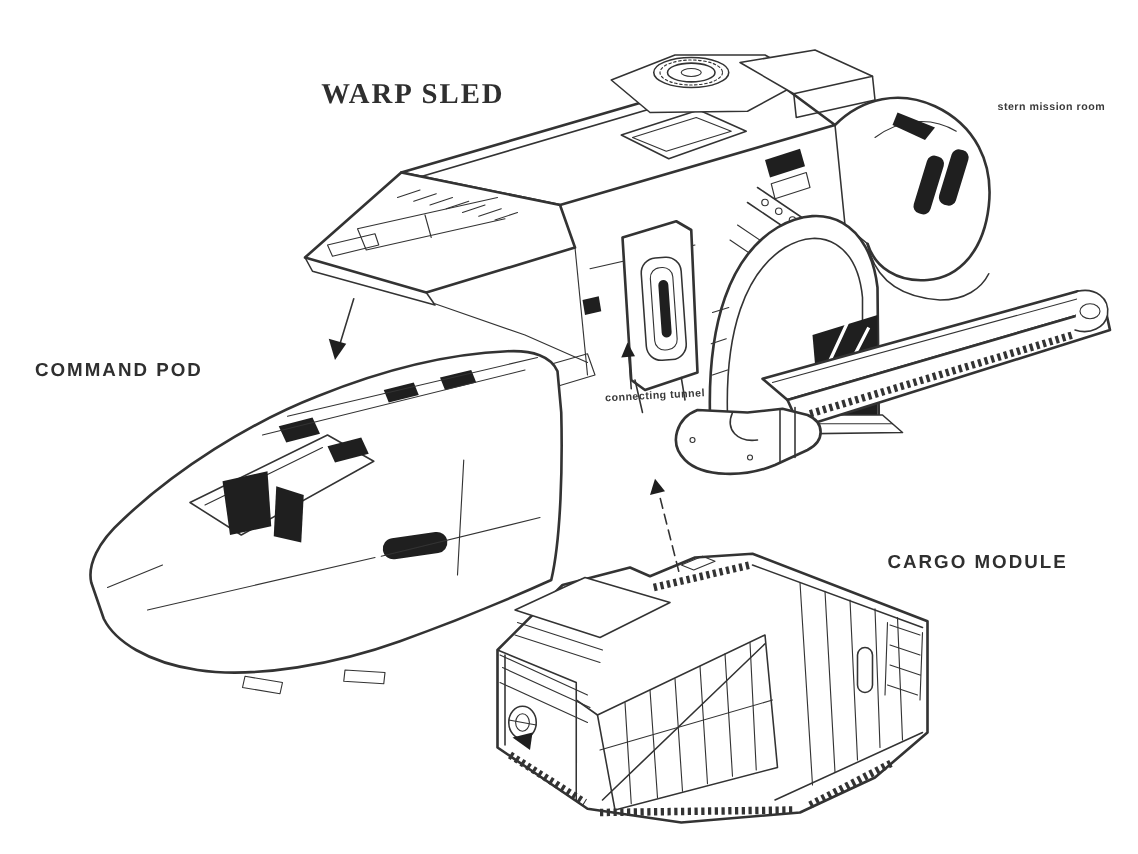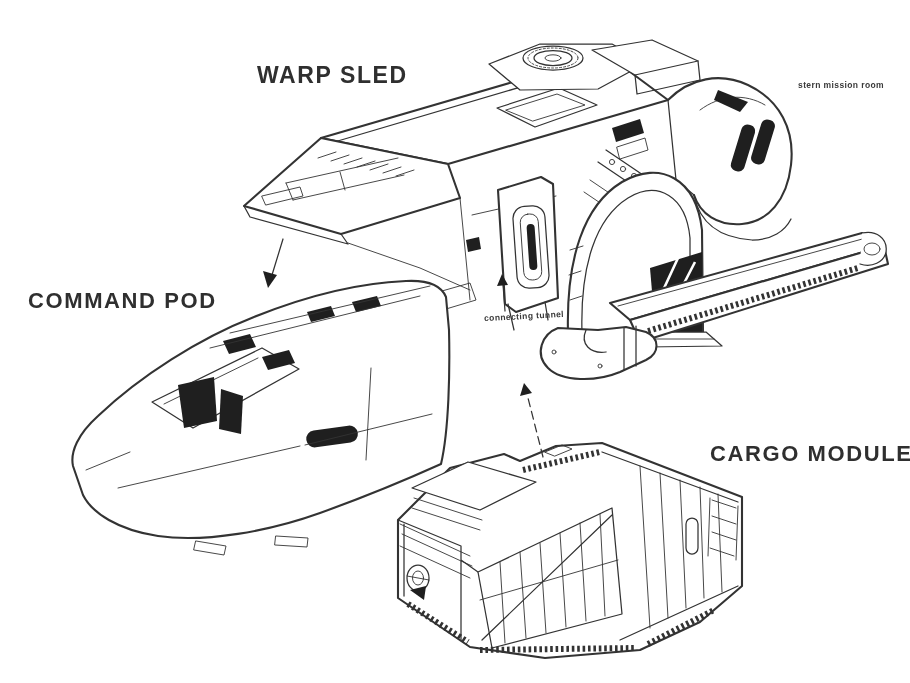--- a/index.html
+++ b/index.html
@@ -5,22 +5,22 @@
   html,body{margin:0;padding:0;background:#ffffff;}
   .stage{
     position:relative;width:910px;height:683px;background:#ffffff;
     font-family:"Liberation Sans",sans-serif;overflow:hidden;
   }
   .stage svg{position:absolute;left:0;top:0;}
   .lbl{
     position:absolute;color:#2f2f2f;font-weight:700;white-space:nowrap;
     letter-spacing:1.6px;
   }
-  .lbl-large{font-size:22px;}
-  .lbl-warp{left:257px;top:62px;font-size:23px;}
+  .lbl-large{font-size:15px;}
+  .lbl-warp{left:257px;top:62px;font-size:23px;font-family:Liberation Serif, serif;}
   .lbl-pod{left:28px;top:288px;}
   .lbl-cargo{left:710px;top:441px;}
   .lbl-small{
     font-size:8.5px;font-weight:700;letter-spacing:0.4px;color:#3a3a3a;
   }
   .lbl-stern{left:770px;top:80px;margin-left:28px;}
   .lbl-tunnel{left:484px;top:311px;transform:rotate(-3deg);}
   
   .ink{stroke:#333333;fill:none;stroke-linejoin:round;stroke-linecap:round;}
   .w2{stroke-width:2.1;}

